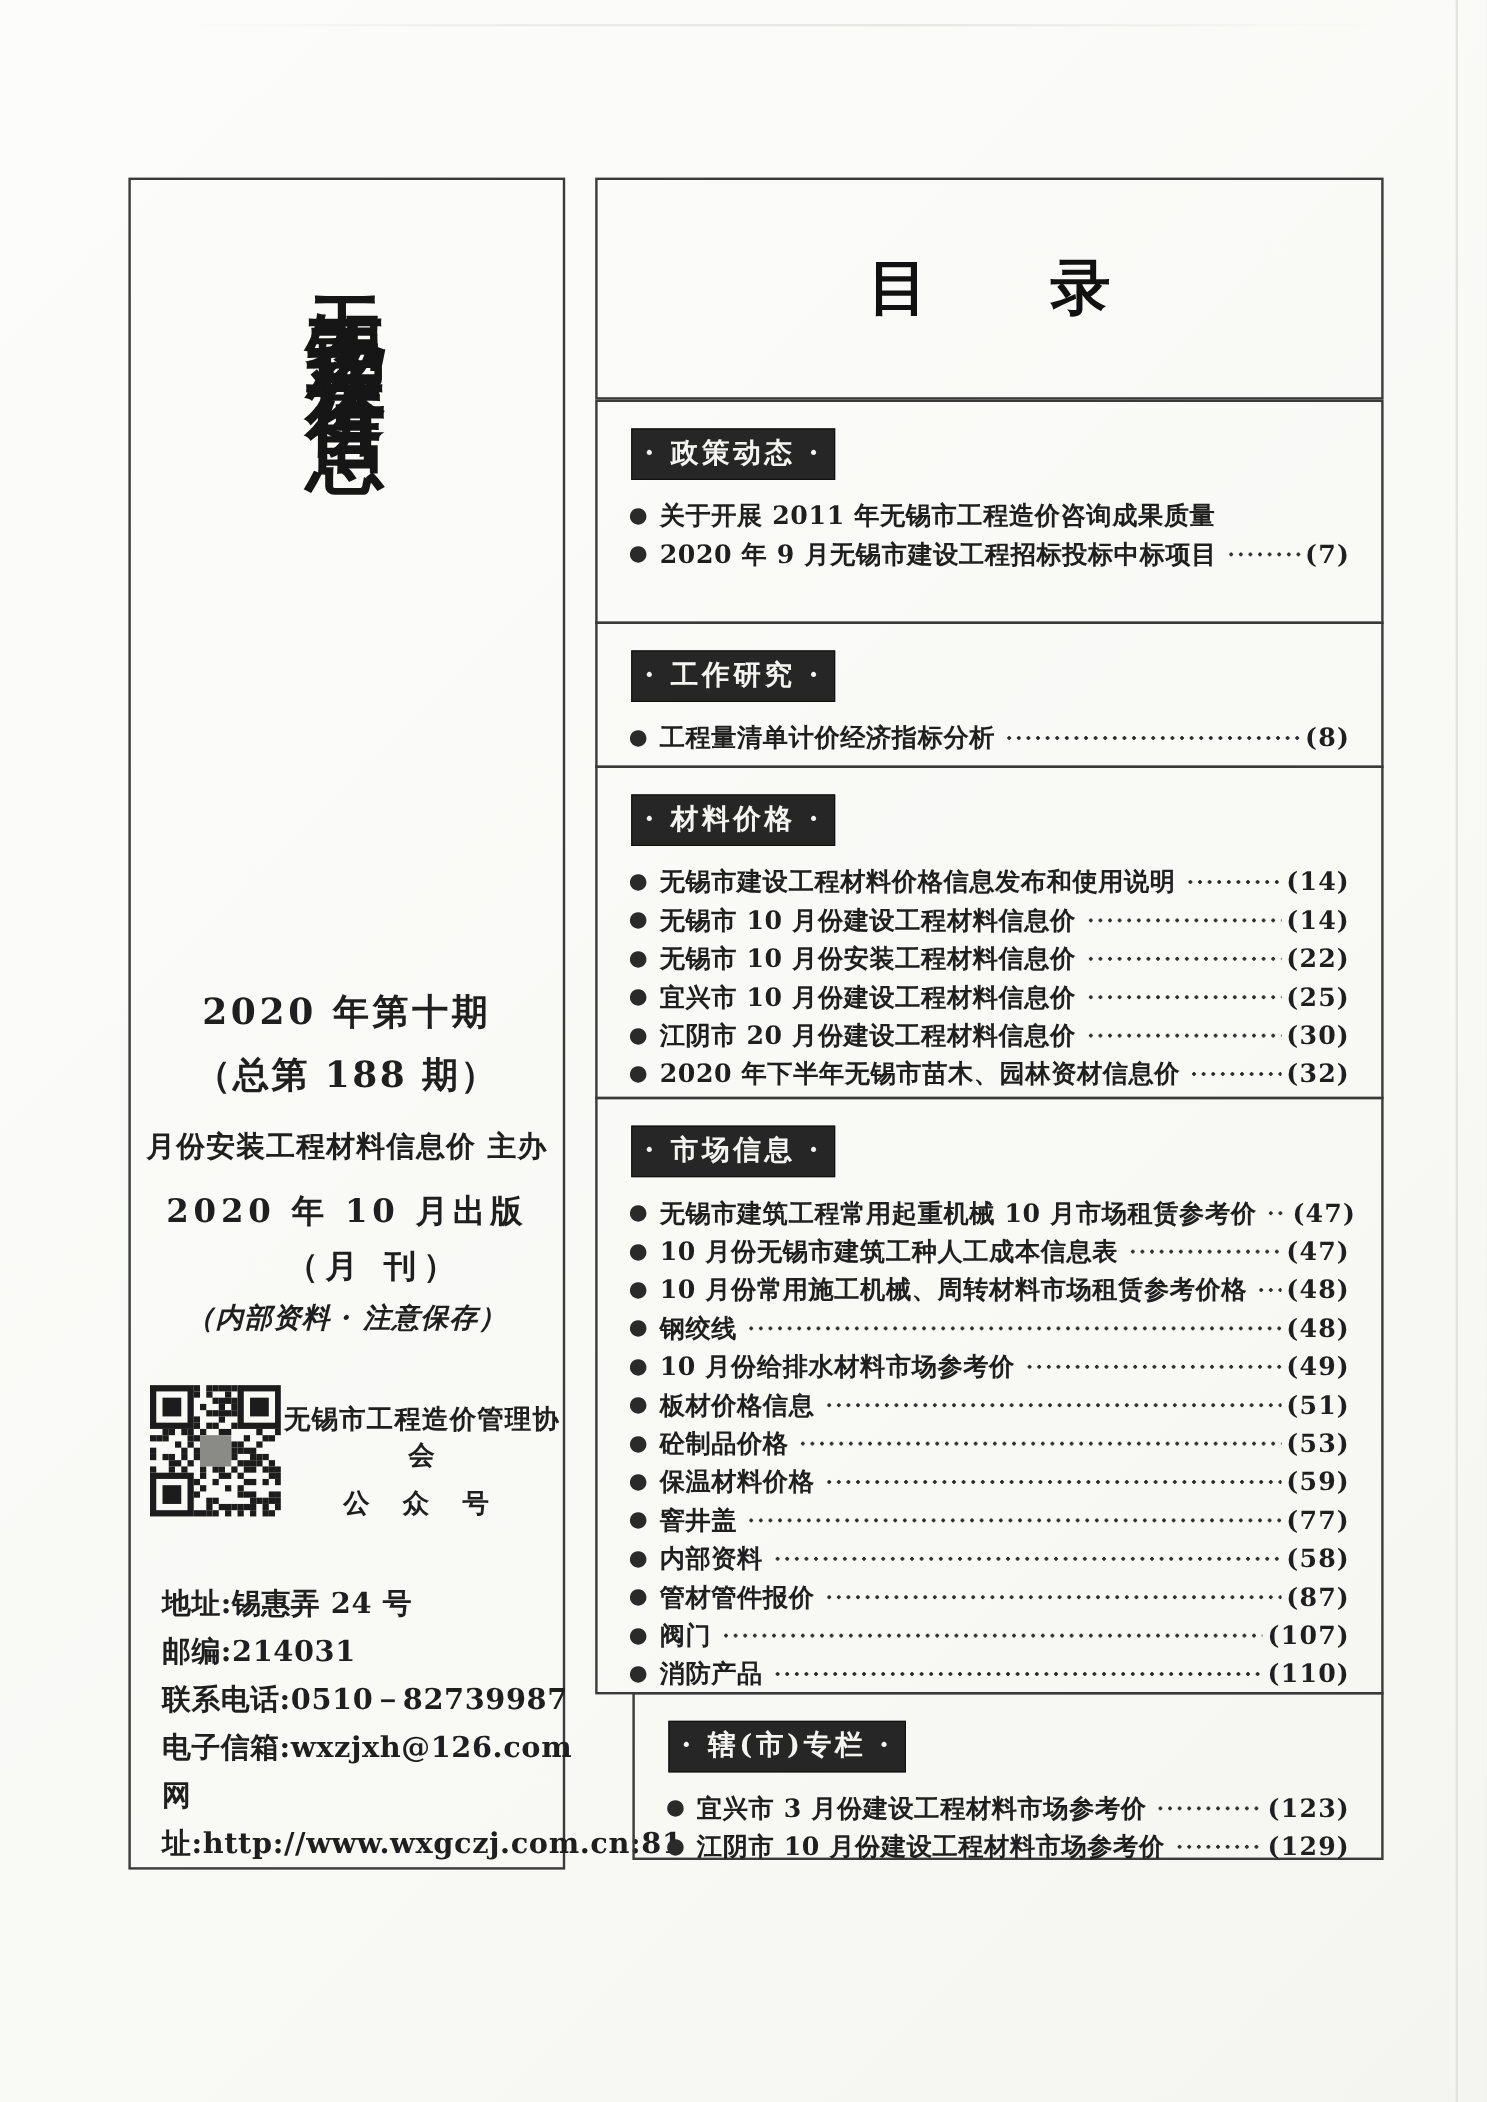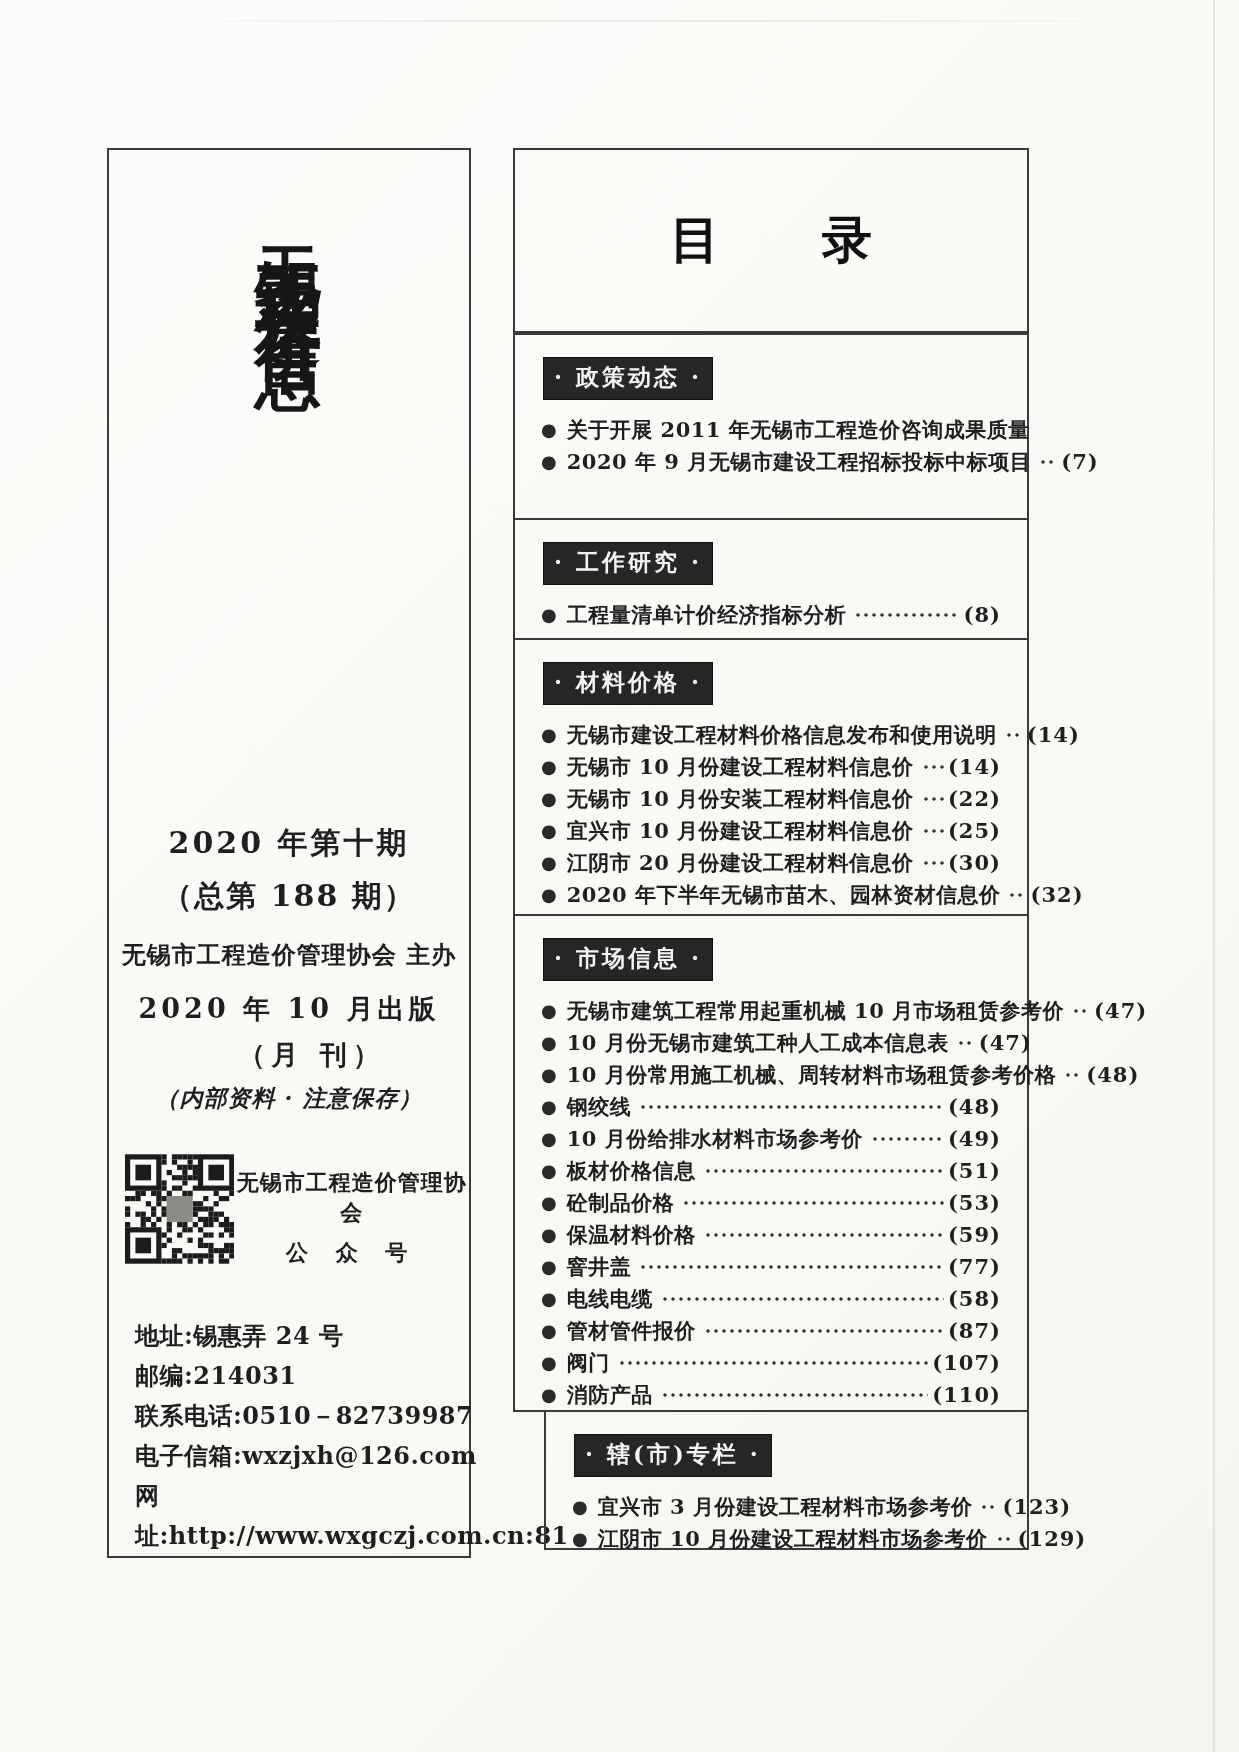--- a/index.html
+++ b/index.html
@@ -37,21 +37,21 @@
   .note{margin-top:10px;font-size:23px;font-weight:700;font-style:italic;letter-spacing:1px;}
   .qr-row{margin-top:36px;display:flex;align-items:flex-end;align-self:flex-start;margin-left:16px;}
   .qr-svg{width:118px;height:118px;display:block;}
   .qr-caption{text-align:center;}
   .qr-caption .l1{font-size:22px;font-weight:700;letter-spacing:1px;}
   .qr-caption .l2{font-size:22px;font-weight:700;letter-spacing:10px;margin-top:10px;}
   .contact{align-self:flex-start;margin:48px 0 0 26px;}
   .contact div{font-size:24px;font-weight:600;line-height:40px;letter-spacing:0.5px;}
 
   
-  .right-col{position:absolute;left:469px;top:148px;width:516px;padding-left:44px;}
+  .right-col{position:absolute;left:496px;top:148px;width:657px;}
   .rbox{border:2px solid #3a3a3a;box-sizing:border-box;background:transparent;}
   .rbox + .rbox{margin-top:-2px;}
   .toc-head{height:185px;display:flex;align-items:center;justify-content:center;}
   .toc-title{font-size:50px;font-weight:bold;letter-spacing:26px;text-indent:26px;color:#111;}
 
   .sec-badge{
     display:inline-block;margin:22px 0 12px 28px;
     background:#262626;color:#f4f4f2;
     font-size:23px;font-weight:600;letter-spacing:3px;
     padding:4px 10px 6px 10px;
@@ -73,21 +73,21 @@
 <body>
 
 <div class="sheet">
   <div class="scan-top-line"></div>
   <div class="scan-edge"></div>
 
   <div class="left-box">
     <div class="v-title">无锡工程造价信息</div>
     <div class="issue1">2020 年第十期</div>
     <div class="issue2">（总第 188 期）</div>
-    <div class="org">无锡市工程造价管理协会 主办</div>
+    <div class="org">月份安装工程材料信息价 主办</div>
     <div class="pub">2020 年 10 月出版</div>
     <div class="monthly">（月 刊）</div>
     <div class="note">（内部资料 · 注意保存）</div>
     <div class="qr-row">
       <svg class="qr-svg" id="qr" viewBox="0 0 21 21">
           <rect x="7" y="0" width="1" height="1" fill="#1c1c1c"></rect>
           <rect x="9" y="0" width="1" height="1" fill="#1c1c1c"></rect>
           <rect x="10" y="0" width="1" height="1" fill="#1c1c1c"></rect>
           <rect x="11" y="0" width="1" height="1" fill="#1c1c1c"></rect>
           <rect x="12" y="0" width="1" height="1" fill="#1c1c1c"></rect>
@@ -352,21 +352,21 @@
               <span class="pg">(59)</span>
             </div>
             <div class="toc-row">
               <span class="bullet">●</span>
               <span class="t">窨井盖</span>
               <span class="leader"></span>
               <span class="pg">(77)</span>
             </div>
             <div class="toc-row">
               <span class="bullet">●</span>
-              <span class="t">电线电缆</span>
+              <span class="t">内部资料</span>
               <span class="leader"></span>
               <span class="pg">(58)</span>
             </div>
             <div class="toc-row">
               <span class="bullet">●</span>
               <span class="t">管材管件报价</span>
               <span class="leader"></span>
               <span class="pg">(87)</span>
             </div>
             <div class="toc-row">

